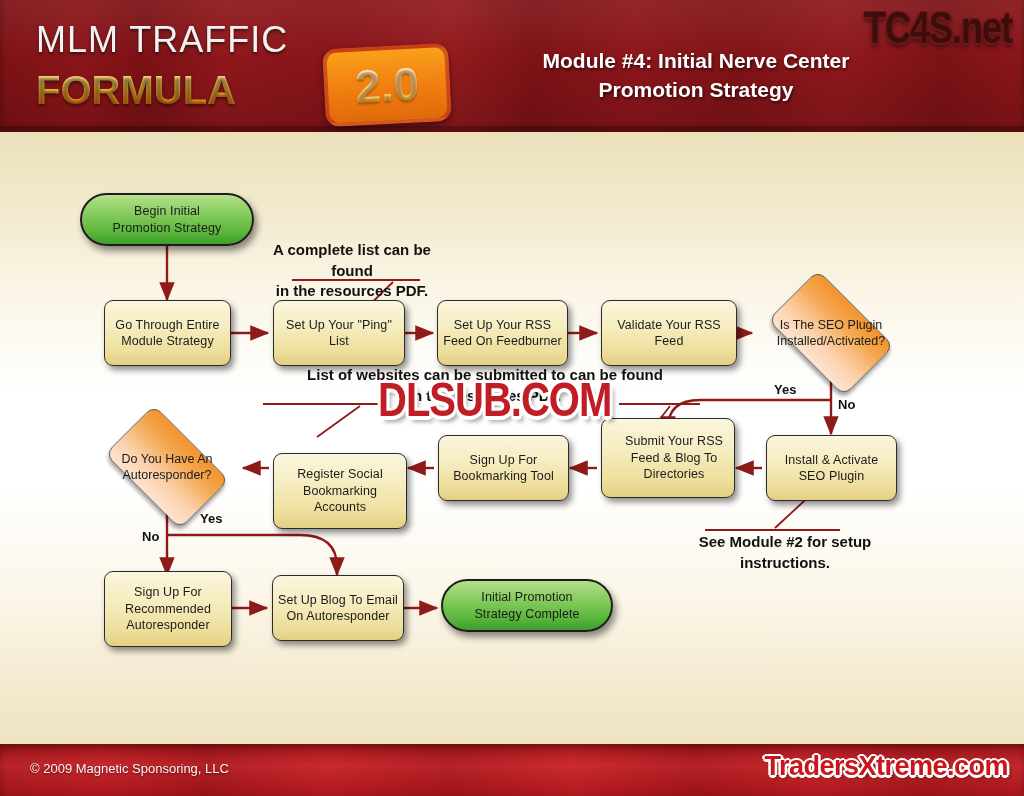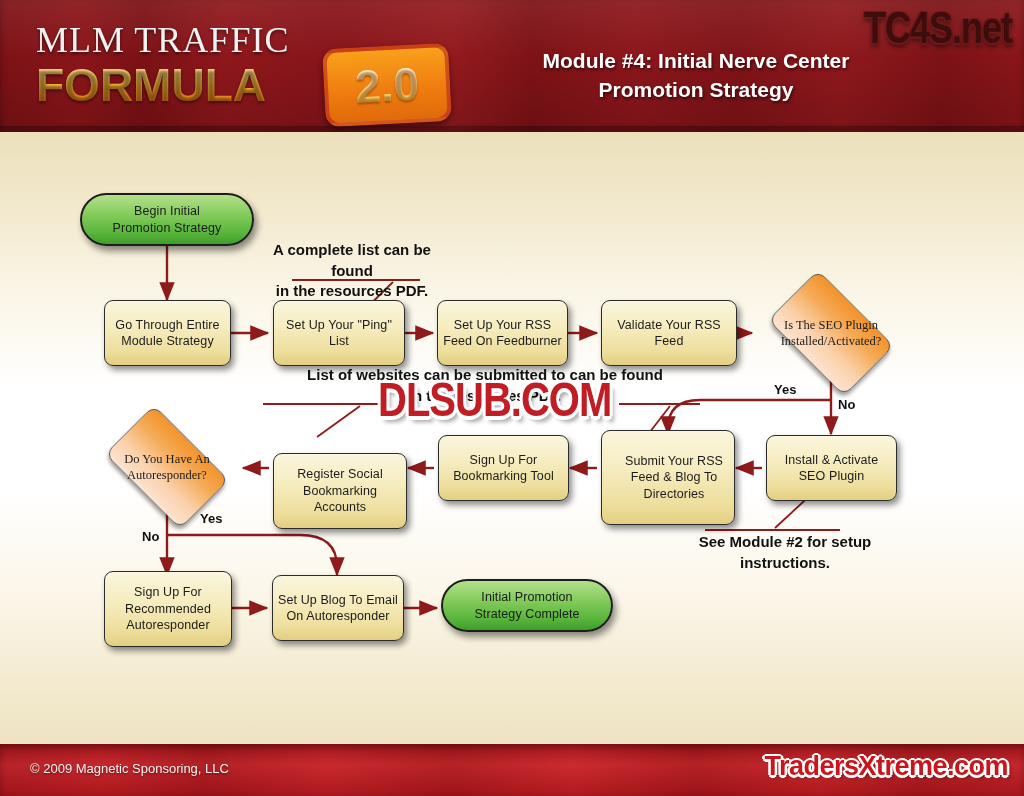--- a/index.html
+++ b/index.html
@@ -26,29 +26,29 @@
   }
   .hdr-sheen{
     position:absolute;left:0;top:0;width:100%;height:100%;
     background:linear-gradient(180deg,rgba(255,255,255,.07) 0%,rgba(255,255,255,0) 45%,rgba(0,0,0,.14) 100%);
     pointer-events:none;
   }
 
   
   .logo{position:absolute;left:36px;top:22px;width:400px;height:96px;}
   .logo-l1{
-    font-family:Liberation Serif, serif;
+    font-family:Liberation Sans, sans-serif;
     font-size:36px;font-weight:400;letter-spacing:1px;
     color:#f2f2f2;line-height:1;
     text-shadow:0 2px 3px rgba(0,0,0,.55);
   }
   .logo-l2{
     font-family:"Liberation Sans", sans-serif;
-    font-size:46px;font-weight:bold;letter-spacing:0px;line-height:1;
-    margin-top:4px;
+    font-size:40px;font-weight:bold;letter-spacing:0px;line-height:1;
+    margin-top:12px;
     background:linear-gradient(180deg,#ffe9a8 0%,#ffc23c 45%,#f7941e 75%,#e8700f 100%);
     -webkit-background-clip:text;background-clip:text;color:transparent;
     text-shadow:0 2px 3px rgba(0,0,0,.45);
   }
   .logo-badge{
     position:absolute;left:288px;top:24px;
     width:118px;height:70px;border-radius:14px;
     background:linear-gradient(180deg,#f9a01b 0%,#f07e10 55%,#e06a0a 100%);
     border:4px solid rgba(180,30,30,.55);
     box-shadow:0 3px 6px rgba(0,0,0,.45);
@@ -105,21 +105,20 @@
     background:linear-gradient(180deg,#fbf6dd 0%,#f6edc2 38%,#eedf9d 78%,#e3cf82 100%);
     box-shadow:3px 4px 6px rgba(0,0,0,.45);
   }
   .node-term{
     border:2.2px solid #1d1d1d;border-radius:34px;
     background:linear-gradient(180deg,#b4e08a 0%,#86cc5e 38%,#58b53a 78%,#3f9d2c 100%);
     box-shadow:3px 5px 7px rgba(0,0,0,.45);
   }
   .diamond{
     position:absolute;
-    font-family:Liberation Serif, serif;
   }
   .diamond .dshape{
     position:absolute;inset:0;
     background:linear-gradient(180deg,#f3922a 0%,#f5a954 30%,#fbd2ad 70%,#fde3cf 100%);
     border:1.6px solid #2b2b2b;border-radius:14px;
     transform:rotate(45deg) scale(.707);
     box-shadow:3px 4px 6px rgba(0,0,0,.4);
   }
   .diamond .dlabel{
     position:absolute;inset:0;display:flex;align-items:center;justify-content:center;
@@ -307,21 +306,21 @@
       </div>
     </div>
 
     <div class="node node-proc" style="left:766px;top:303px;width:131px;height:66px;">
       <div>
         <div>Install &amp; Activate</div>
         <div>SEO Plugin</div>
       </div>
     </div>
 
-    <div class="node node-proc" style="left:601px;top:298px;width:134px;height:95px;padding-left:12px;">
+    <div class="node node-proc" style="left:601px;top:286px;width:134px;height:80px;padding-left:12px;">
       <div>
         <div>Submit Your RSS</div>
         <div>Feed &amp; Blog To</div>
         <div>Directories</div>
       </div>
     </div>
 
     <div class="node node-proc" style="left:438px;top:303px;width:131px;height:66px;">
       <div>
         <div>Sign Up For</div>

